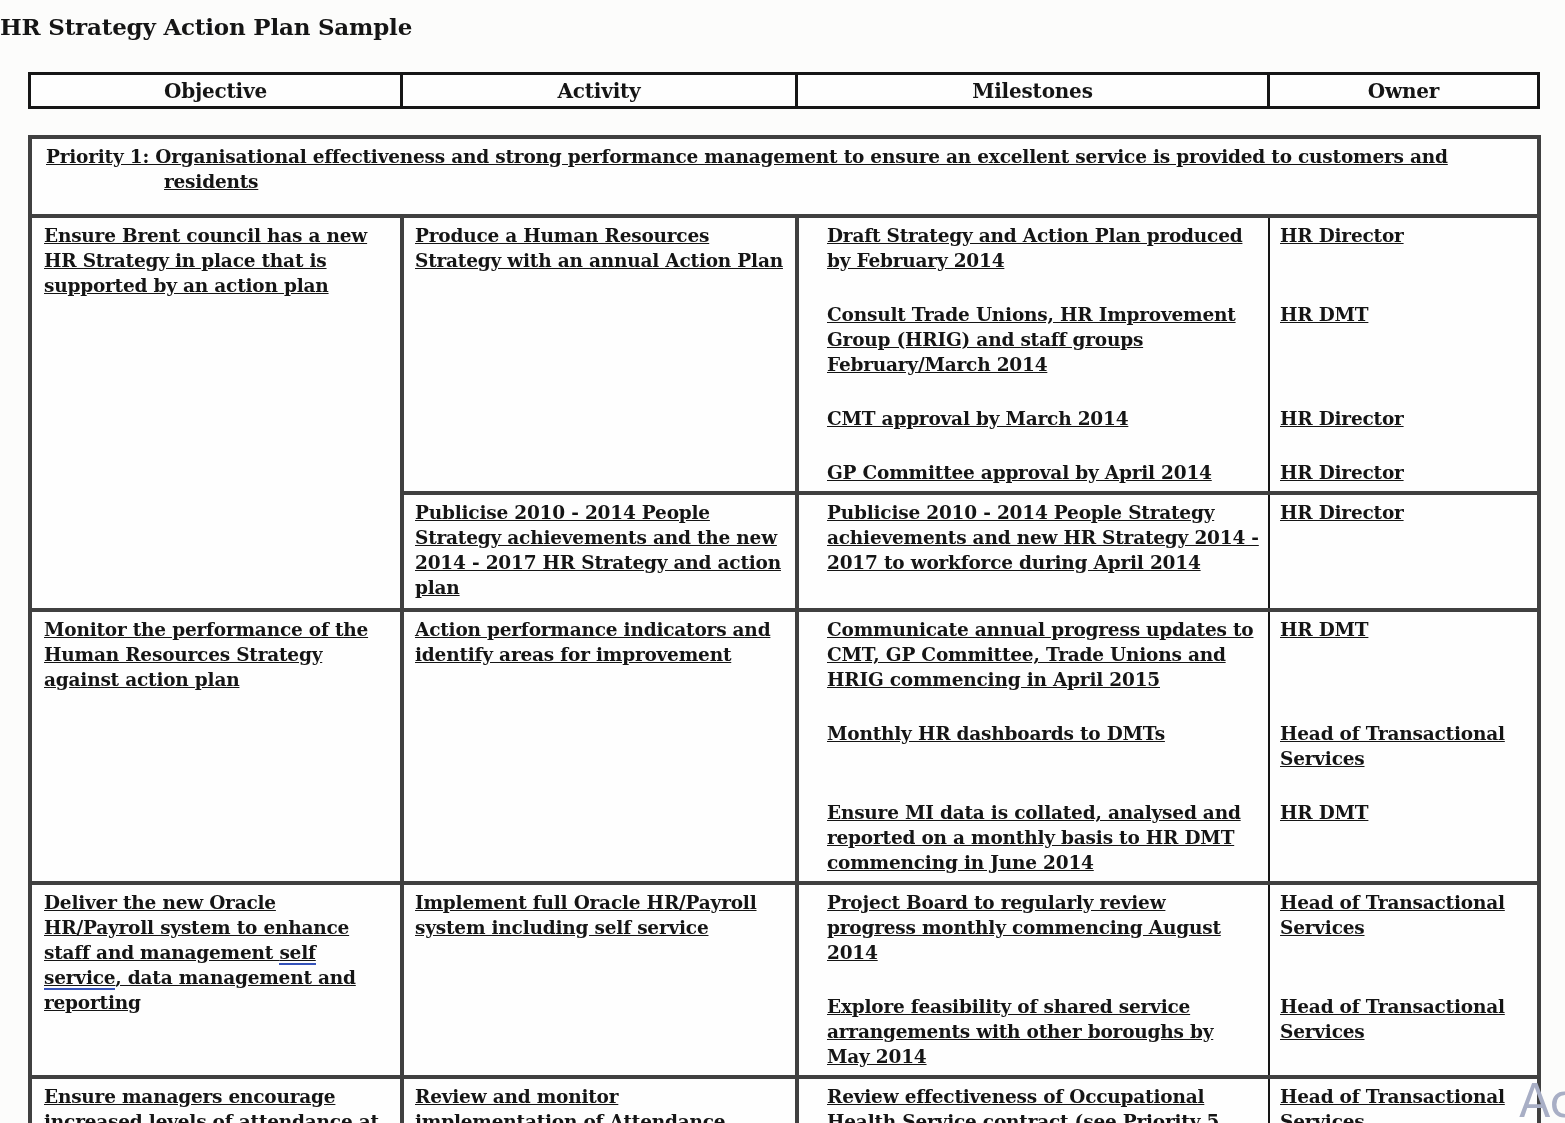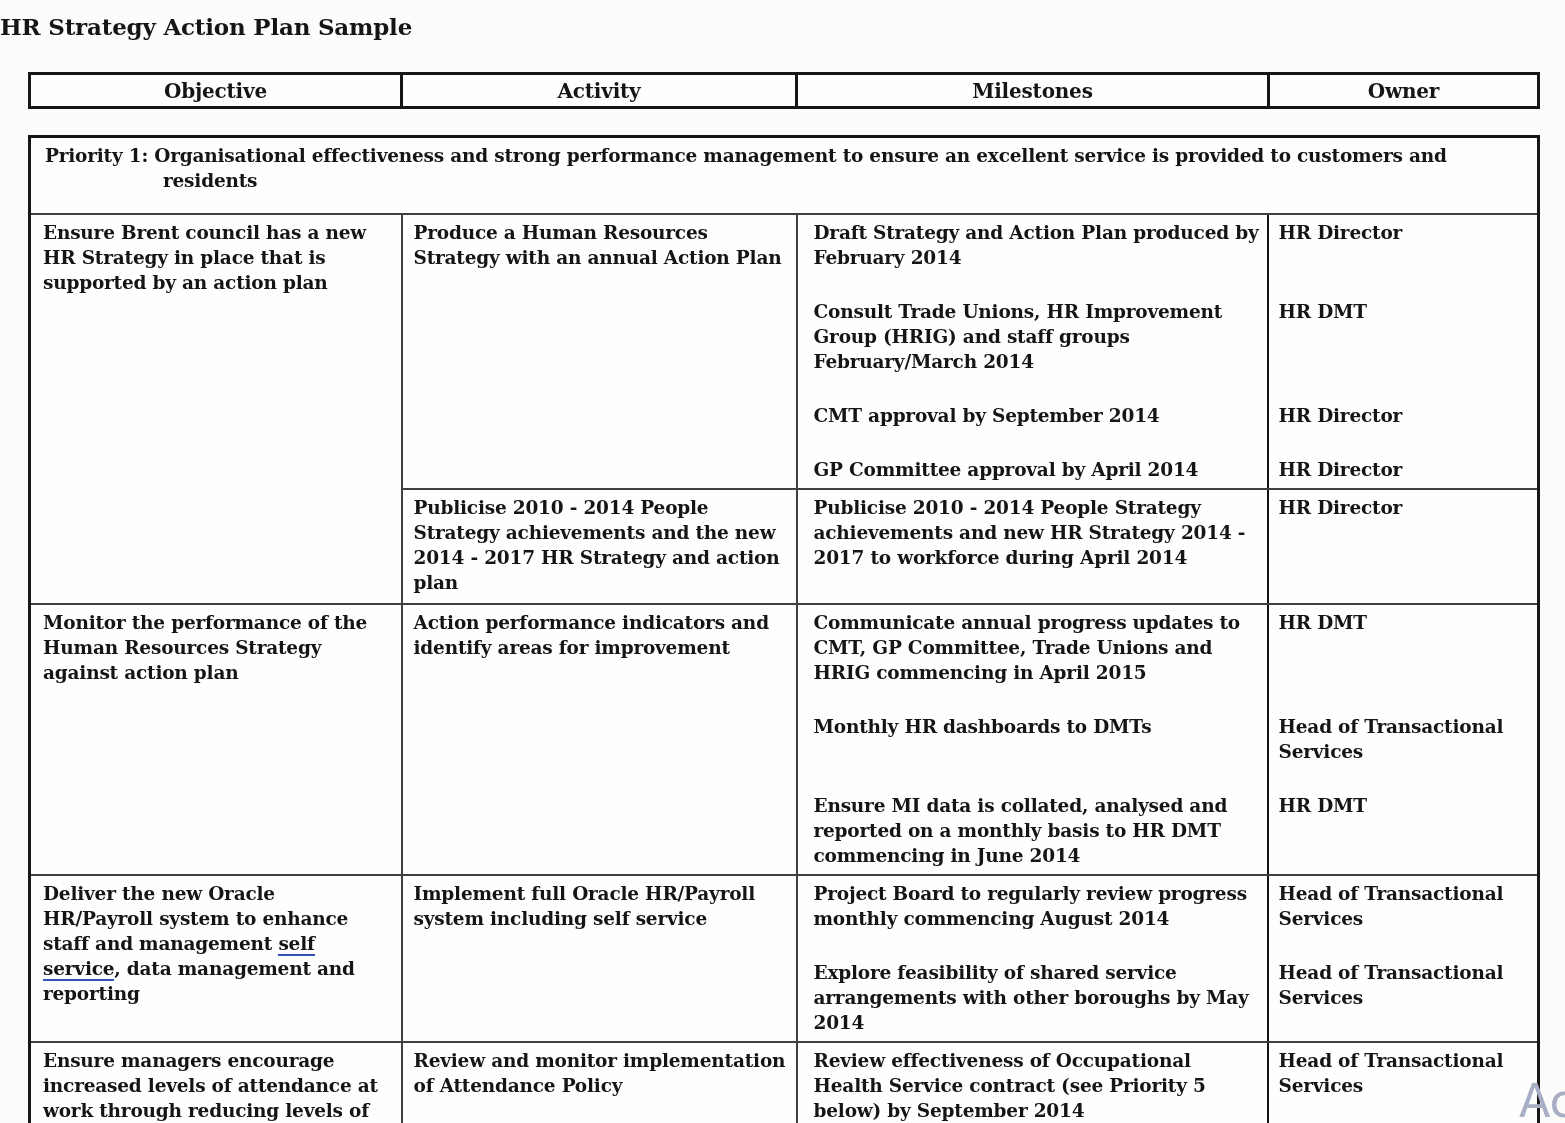--- a/index.html
+++ b/index.html
@@ -35,37 +35,38 @@
     padding:0 4px;
     background:#fefefe;
   }
   .body-table {
     margin:26px 0 0 28px;
     width:1509px;
     border:3px solid #161616;
     background:#fefefe;
   }
   .body-table > tbody > tr > td {
-    border:2px solid #404040;
+    border:4px solid #404040;
     vertical-align:top;
     font-size:18.5px;
     line-height:25px;
+    text-decoration:underline;
   }
   .priority-cell { padding:5px 40px 20px 14px; }
   .priority-inner { padding-left:118px; text-indent:-118px; }
   .obj-cell { padding:5px 16px 8px 12px; }
   .act-cell { padding:5px 10px 8px 11px;margin-left:10px; }
   .pairs-cell { padding:0; height:1px; }
   .pairtable { width:100%; height:100%; }
   .pairtable td {
     vertical-align:top;
     font-size:18.5px;
     line-height:25px;
   }
-  .pairtable .ms { padding:5px 8px 6px 16px; }
+  .pairtable .ms { padding:5px 8px 6px 28px; }
   .pairtable .ow { border-left:2px solid #161616; padding:5px 4px 6px 10px; }
   .pairtable tr.gap > td { padding-bottom:24px; }
   .link-underline {
     text-decoration:none;
     color:#151515;
     border-bottom:2.5px solid #3552b9;
   }
   .watermark {
     position:absolute;
     left:1519px;
@@ -130,21 +131,21 @@
           <tbody>
             <tr class="gap">
                 <td class="ms">Draft Strategy and Action Plan produced by February 2014</td>
                 <td class="ow">HR Director</td>
               </tr>
             <tr class="gap">
                 <td class="ms">Consult Trade Unions, HR Improvement Group (HRIG) and staff groups February/March 2014</td>
                 <td class="ow">HR DMT</td>
               </tr>
             <tr class="gap">
-                <td class="ms">CMT approval by September 2014</td>
+                <td class="ms">CMT approval by March 2014</td>
                 <td class="ow">HR Director</td>
               </tr>
             <tr>
                 <td class="ms">GP Committee approval by April 2014</td>
                 <td class="ow">HR Director</td>
               </tr>
           </tbody>
         </table>
       </td>
     </tr>

